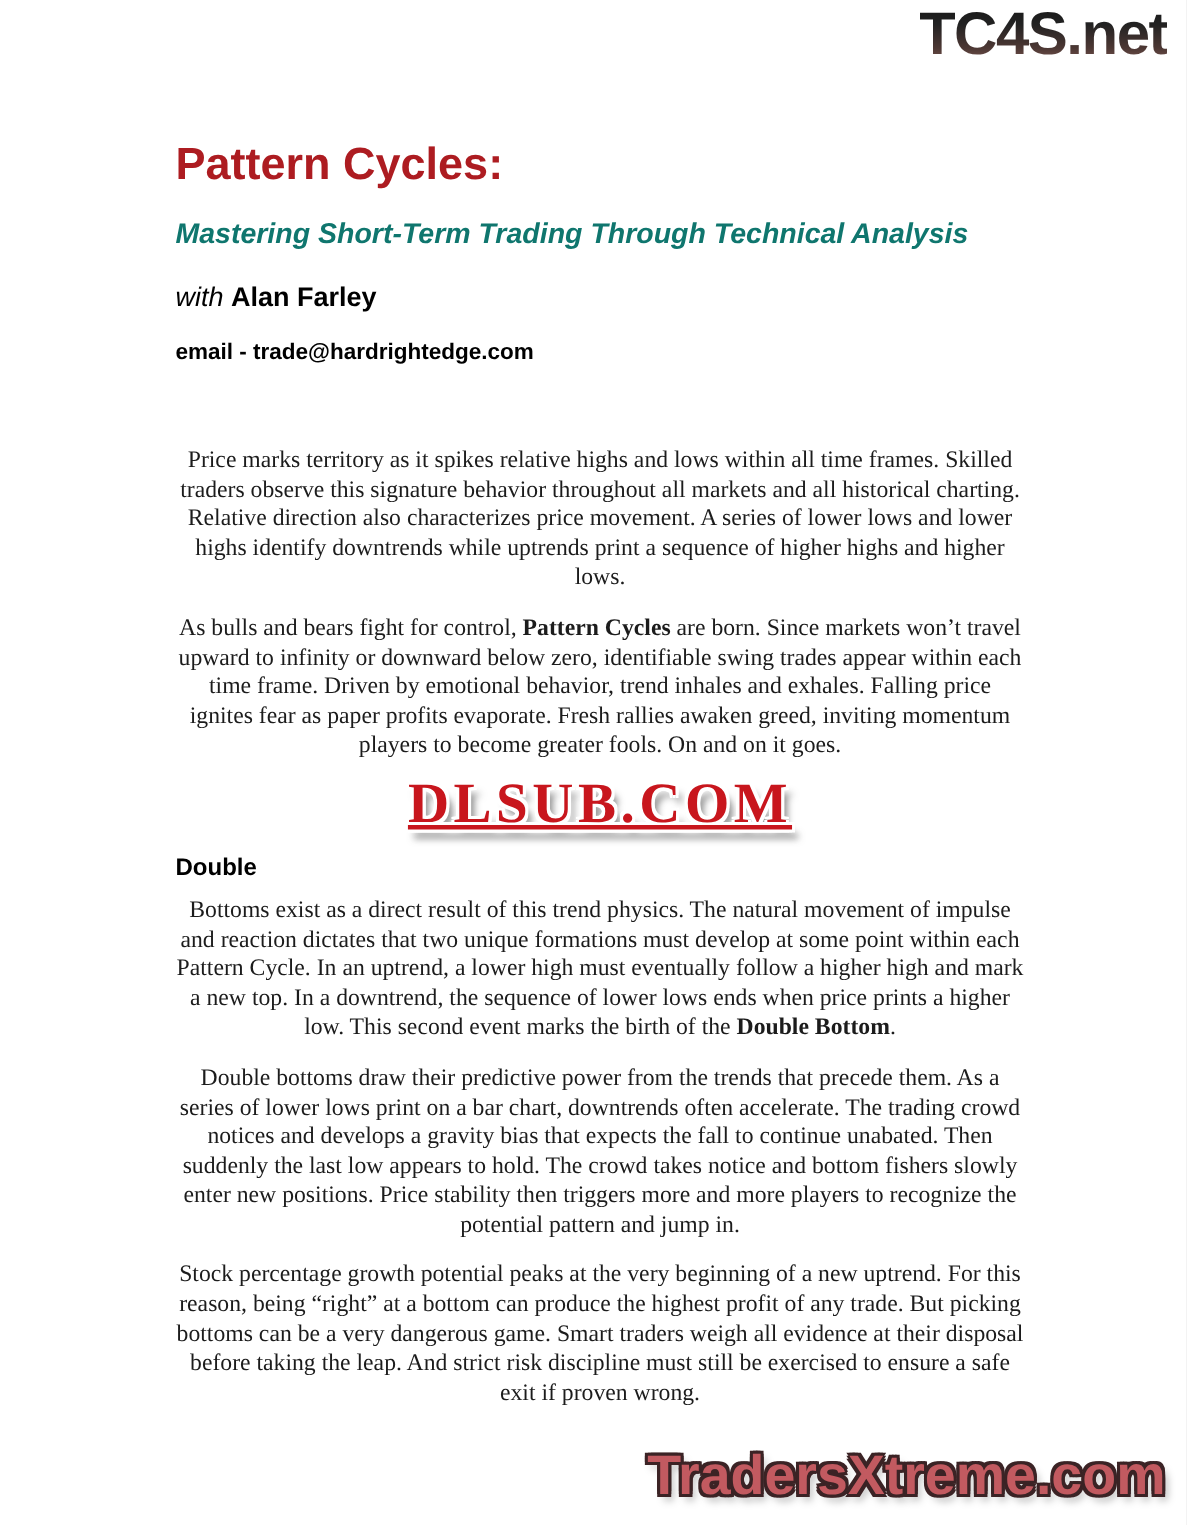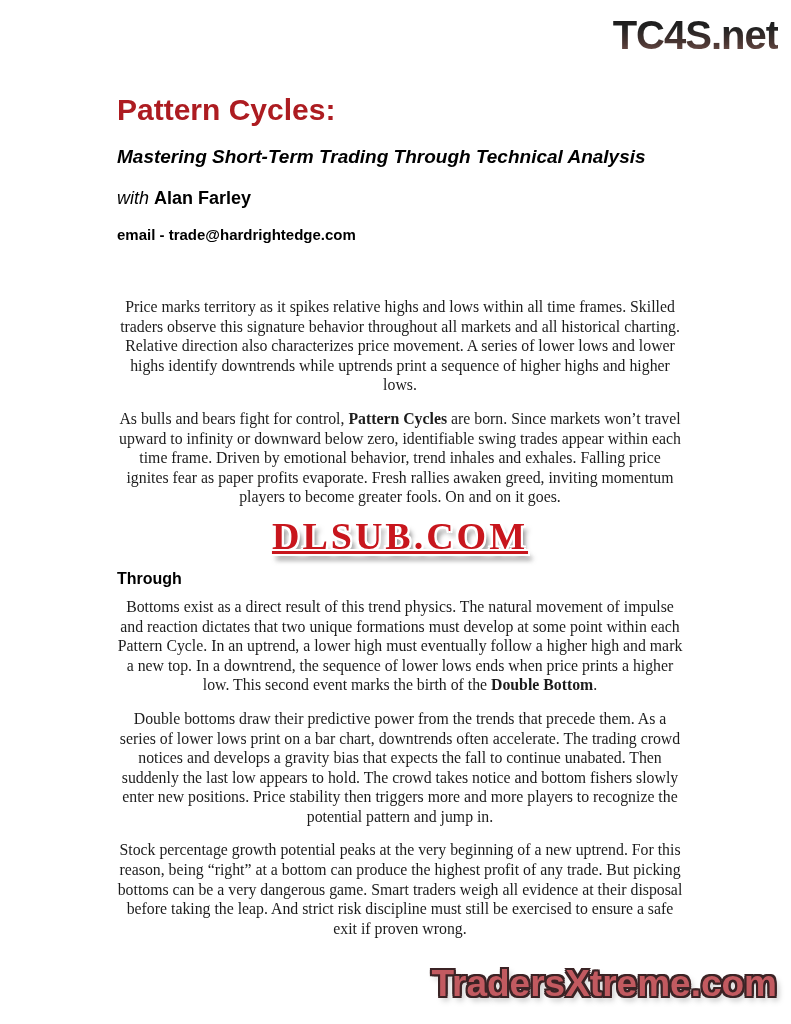--- a/index.html
+++ b/index.html
@@ -5,21 +5,21 @@
   html,body{margin:0;padding:0;background:#e9e9e9;}
   .page{
     position:relative;
     width:791px;height:1024px;
     background:#ffffff;
     overflow:hidden;
     font-family:"Liberation Serif", serif;
   }
   
   .site-logo{
-    position:absolute;top:12px;right:13px;
+    position:absolute;top:0px;right:13px;
     font-family:"Liberation Sans", sans-serif;
     font-weight:bold;font-size:40px;line-height:46px;
     letter-spacing:-1px;
     color:#3c2a28;
   }
   @supports ((-webkit-background-clip: text) or (background-clip: text)){
     .site-logo{
       background:linear-gradient(180deg,#161616 0%,#222222 35%,#4d3834 70%,#8a625c 100%);
       -webkit-background-clip:text;background-clip:text;
       color:transparent;
@@ -30,21 +30,21 @@
     margin:94px 0 0 0;
     font-family:"Liberation Sans", sans-serif;
     font-weight:bold;font-size:30px;line-height:31px;
     color:#ad1c21;
   }
   .subtitle{
     margin:22px 0 0 0;
     font-family:"Liberation Sans", sans-serif;
     font-weight:bold;font-style:italic;
     font-size:19px;line-height:20px;
-    color:#000000;
+    color:#0f766e;
   }
   .byline{
     margin:22px 0 0 0;
     font-family:"Liberation Sans", sans-serif;
     font-size:18px;line-height:19px;color:#000;
   }
   .byline-prefix{font-weight:normal;font-style:italic;}
   .byline-author{font-weight:bold;margin-left:5px;}
   .email{
     margin:19px 0 0 0;
@@ -108,21 +108,21 @@
     <h2 class="subtitle">Mastering Short-Term Trading Through Technical Analysis</h2>
     <div class="byline"><span class="byline-prefix">with</span><span class="byline-author">Alan Farley</span></div>
     <div class="email">email - trade@hardrightedge.com</div>
 
     <div class="body-text">
       <p class="first">Price marks territory as it spikes relative highs and lows within all time frames. Skilled traders observe this signature behavior throughout all markets and all historical charting. Relative direction also characterizes price movement. A series of lower lows and lower highs identify downtrends while uptrends print a sequence of higher highs and higher lows.</p>
       <p><span>As bulls and bears fight for control, </span><span class="em-strong">Pattern Cycles</span><span> are born. Since markets won’t travel upward to infinity or downward below zero, identifiable swing trades appear within each time frame. Driven by emotional behavior, trend inhales and exhales. Falling price ignites fear as paper profits evaporate. Fresh rallies awaken greed, inviting momentum players to become greater fools. On and on it goes.</span></p>
 
       <div class="dlsub">DLSUB.COM</div>
 
-      <h3 class="section-heading">Through</h3>
+      <h3 class="section-heading">Double</h3>
 
       <p class="after-heading"><span>Bottoms exist as a direct result of this trend physics. The natural movement of impulse and reaction dictates that two unique formations must develop at some point within each Pattern Cycle. In an uptrend, a lower high must eventually follow a higher high and mark a new top. In a downtrend, the sequence of lower lows ends when price prints a higher low. This second event marks the birth of the </span><span class="em-strong">Double Bottom</span><span>.</span></p>
       <p>Double bottoms draw their predictive power from the trends that precede them. As a series of lower lows print on a bar chart, downtrends often accelerate. The trading crowd notices and develops a gravity bias that expects the fall to continue unabated. Then suddenly the last low appears to hold. The crowd takes notice and bottom fishers slowly enter new positions. Price stability then triggers more and more players to recognize the potential pattern and jump in.</p>
       <p>Stock percentage growth potential peaks at the very beginning of a new uptrend. For this reason, being “right” at a bottom can produce the highest profit of any trade. But picking bottoms can be a very dangerous game. Smart traders weigh all evidence at their disposal before taking the leap. And strict risk discipline must still be exercised to ensure a safe exit if proven wrong.</p>
     </div>
   </div>
 
   <div class="footer-logo">TradersXtreme.com</div>
 
 </div>

